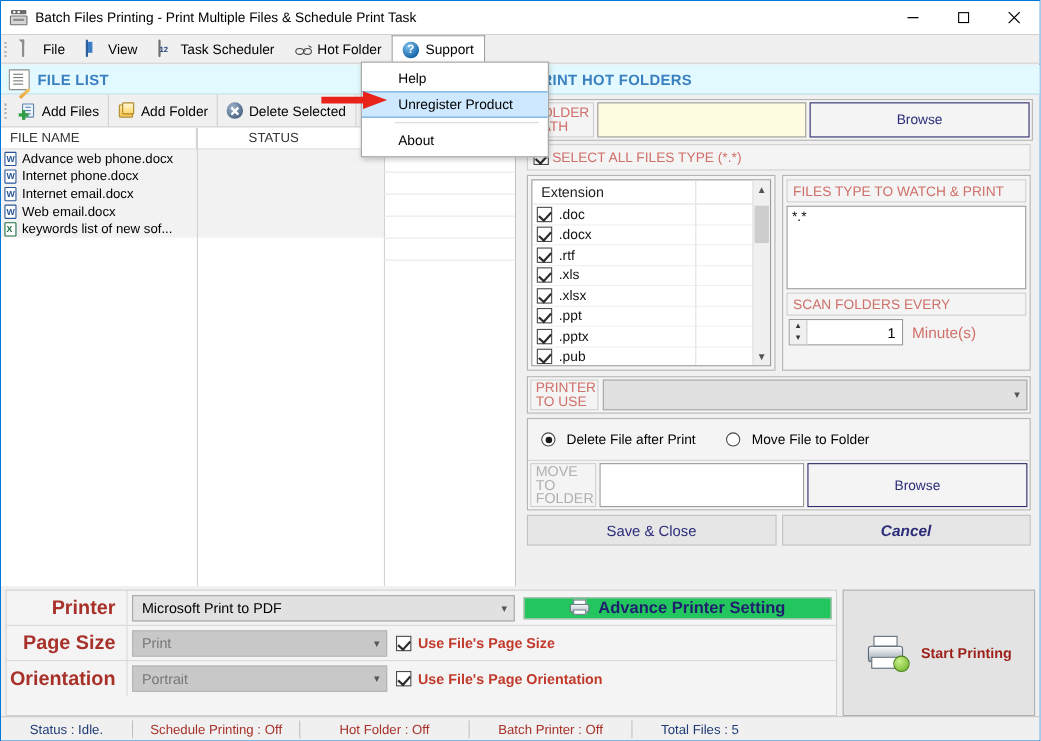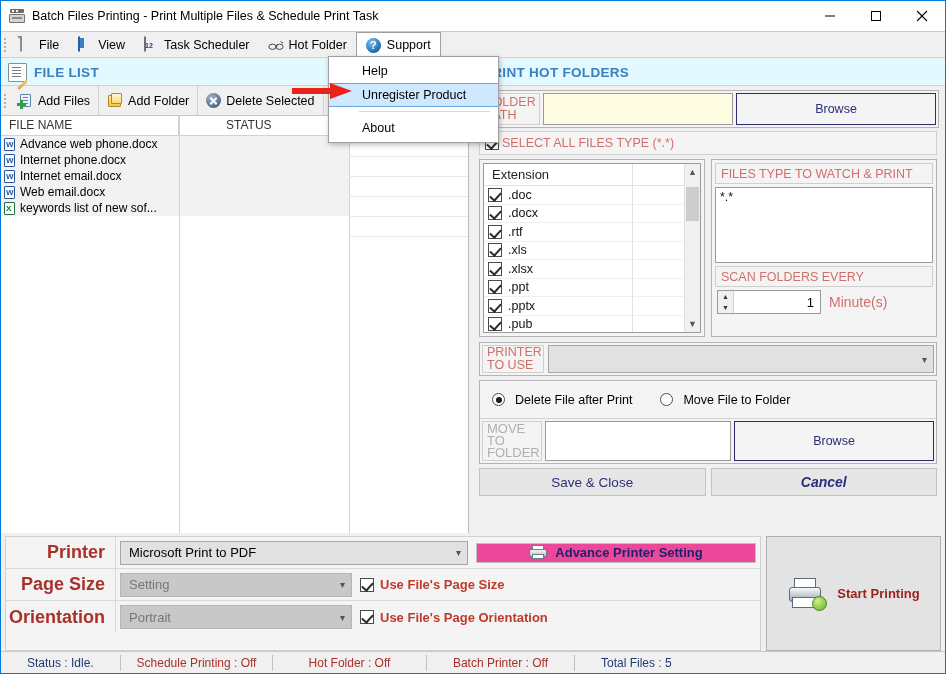--- a/index.html
+++ b/index.html
@@ -489,23 +489,23 @@
   .sel-box {
     height:24px; border:1px solid #a6a6a6; background:#e1e1e1;
     display:flex; align-items:center; padding: 0 6px 0 8px;
     font-size:13px; color:#000;
   }
   .sel-box.enabled { background:#e1e1e1; color:#000; }
   .sel-box.disabled { background:#c8c8c8; color:#777; border-color:#b5b5b5; }
   .sel-box .txt { flex:1; }
   .chk-lbl { display:flex; align-items:center; gap:6px; color:#c0392b; font-weight:bold; font-size:13px; }
   .adv-btn {
-    height:20px; background:#ec4899; border:1px solid #c0c0c0;
+    height:20px; background:#22c55e; border:1px solid #c0c0c0;
     display:flex; align-items:center; justify-content:center; gap:8px;
-    color:#1f1f6e; font-weight:bold; font-size:13px;
+    color:#1f1f6e; font-weight:bold; font-size:15px;
   }
   .ico-printer { width:18px;height:15px;position:relative;flex:0 0 auto; }
   .ico-printer .body { position:absolute; left:0; top:4px; width:18px; height:8px;
     background:linear-gradient(180deg,#f2f2f2,#b9c4cf); border:1px solid #6f7c89; border-radius:2px; }
   .ico-printer .top { position:absolute; left:3px; top:0px; width:12px; height:5px;
     background:#fff; border:1px solid #6f7c89; }
   .ico-printer .out { position:absolute; left:3px; top:9px; width:12px; height:5px;
     background:#fff; border:1px solid #6f7c89; }
 
   .start-box {
@@ -850,21 +850,21 @@
                 <span class="out"></span>
               </span>
             <span>Advance Printer Setting</span>
           </div>
         </div>
       </div>
       <div class="set-row">
         <div class="set-lbl">Page Size</div>
         <div class="set-ctl">
           <div class="sel-box disabled" style="width:232px">
-            <span class="txt">Setting</span>
+            <span class="txt">Print</span>
             <span class="chev">▾</span>
           </div>
           <div class="chk-lbl">
             <span class="cb on"></span>
             <span>Use File's Page Size</span>
           </div>
         </div>
       </div>
       <div class="set-row">
         <div class="set-lbl">Orientation</div>

